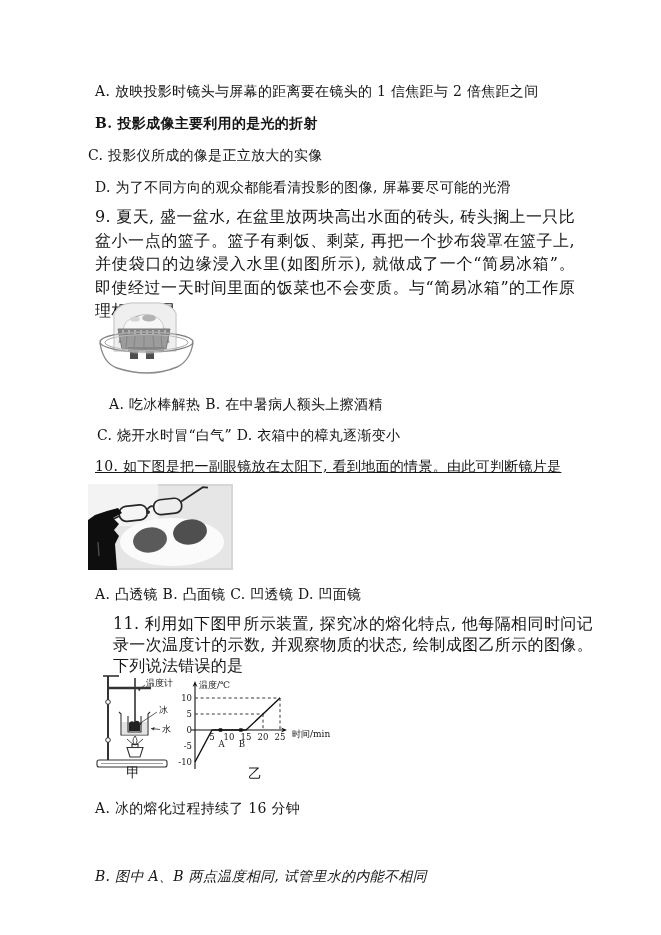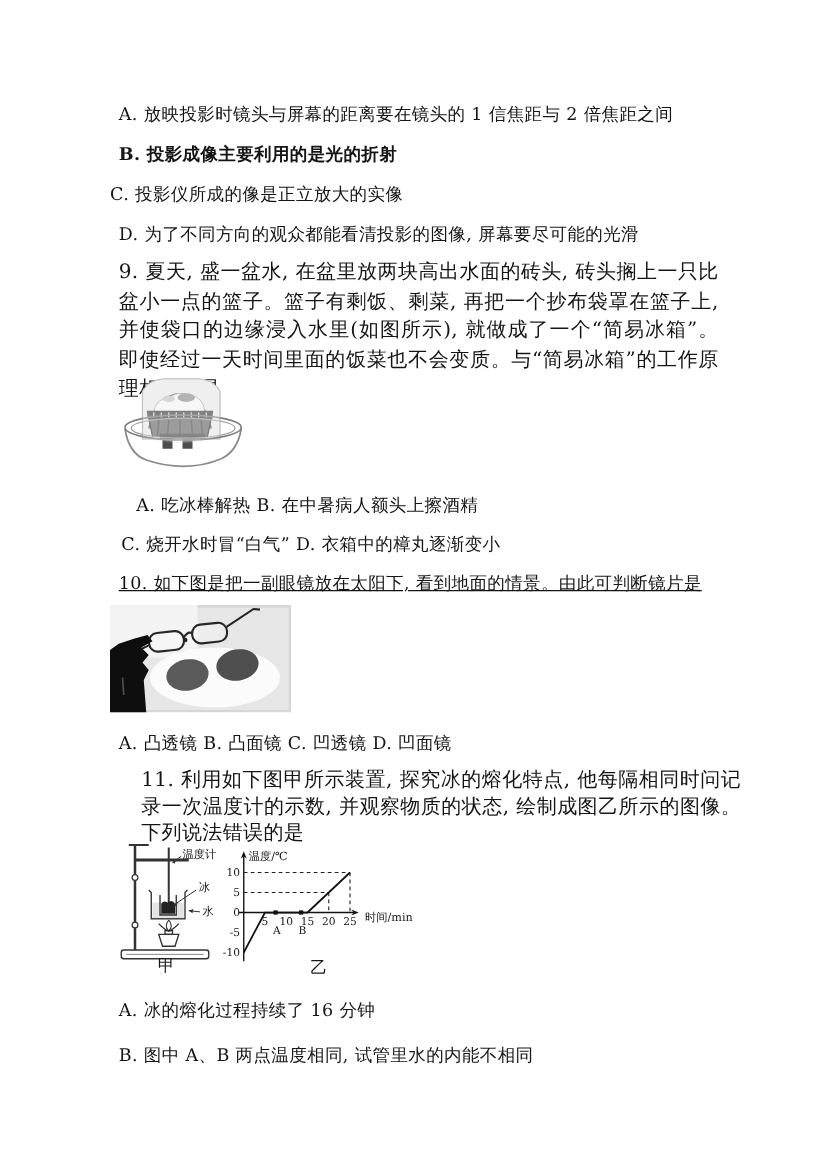--- a/index.html
+++ b/index.html
@@ -173,13 +173,13 @@
       <text x="24" y="88" class="tick ty">-10</text>
       <rect x="50.8" y="51.3" width="3.4" height="3.4" class="pt"></rect>
       <text x="53.5" y="70" class="tick tx">A</text>
       <rect x="71.2" y="51.3" width="3.4" height="3.4" class="pt"></rect>
       <text x="73.9" y="70" class="tick tx">B</text>
     </g>
 </svg>
 <div class="abs caption" style="left:243px;top:765px;width:24px;text-align:center;">乙</div>
 
 <div class="abs line" style="left:95px;top:800px;">A. 冰的熔化过程持续了 16 分钟</div>
-<div class="abs line" style="left:95px;top:836px;">B. 图中 A、B 两点温度相同, 试管里水的内能不相同</div>
+<div class="abs line" style="left:95px;top:868px;font-style:italic;">B. 图中 A、B 两点温度相同, 试管里水的内能不相同</div>
 
 </body></html>

